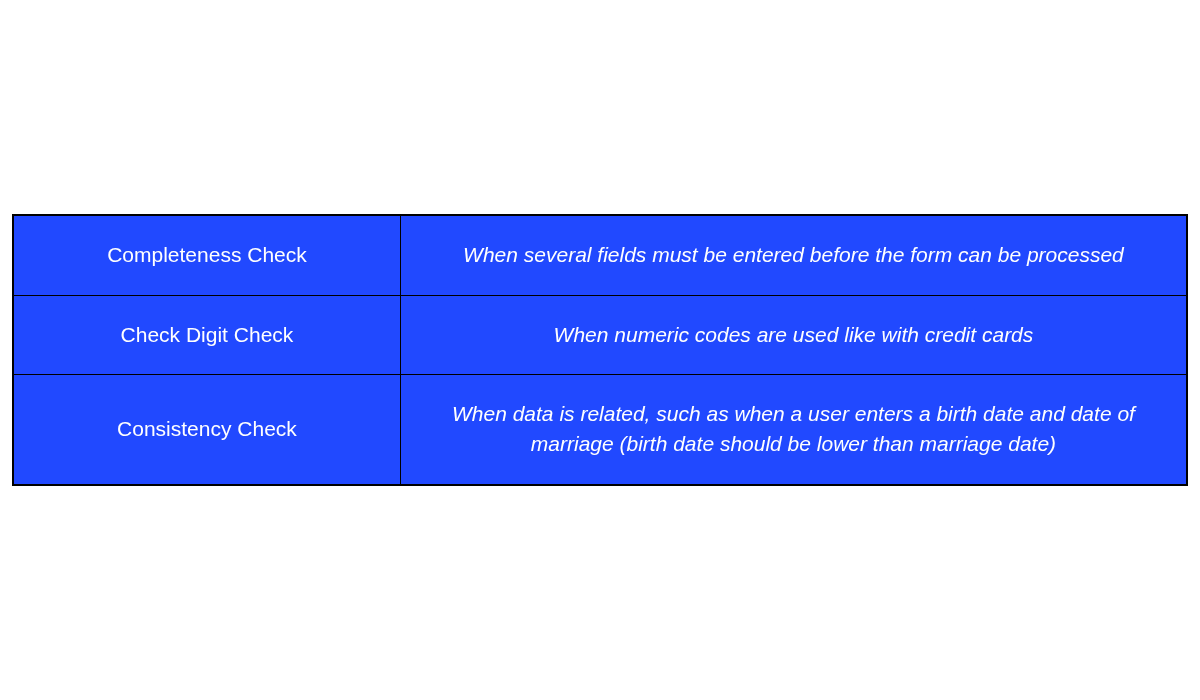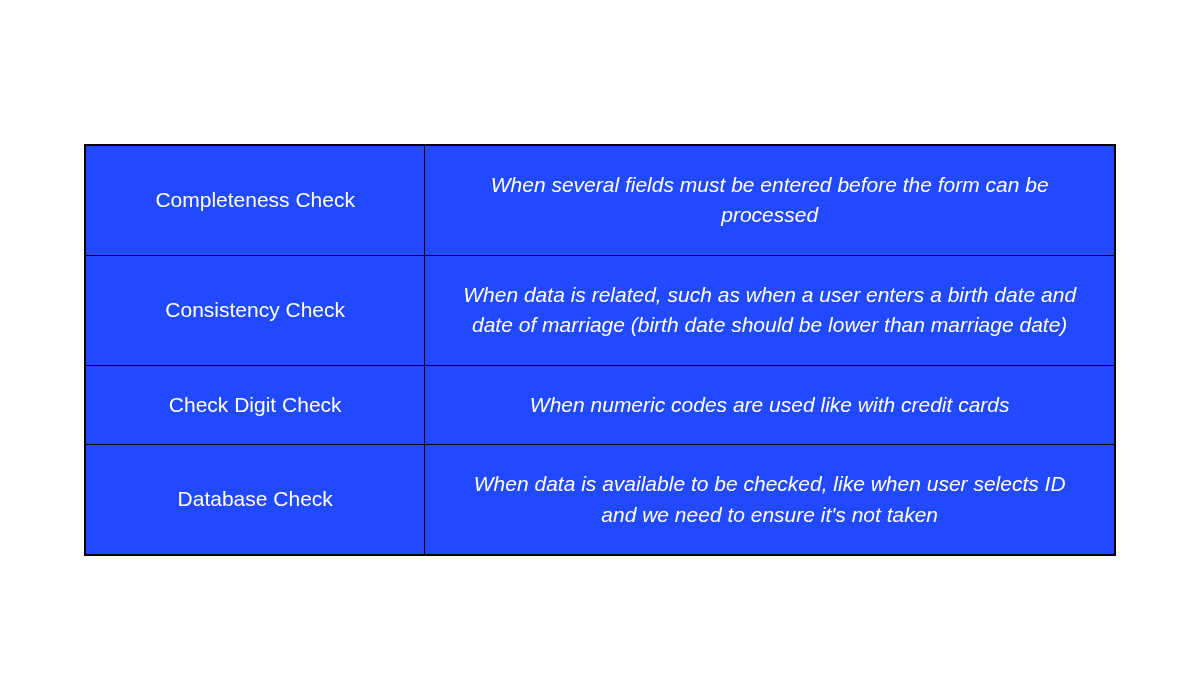--- a/index.html
+++ b/index.html
@@ -10,21 +10,21 @@
     body {
       width: 1200px;
       height: 700px;
       background: #ffffff;
       font-family: -apple-system, BlinkMacSystemFont, "Segoe UI", Helvetica, Arial, sans-serif;
       display: flex;
       align-items: center;
       justify-content: center;
     }
     .table-container {
-      width: 1032px;
+      width: 1176px;
     }
     table {
       width: 100%;
       border-collapse: collapse;
       border: 2px solid #000000;
     }
     td {
       background: #2149ff;
       color: #ffffff;
       border: 1px solid #000000;
@@ -47,26 +47,22 @@
 <body>
 
 <div class="table-container">
   <table>
     <tbody>
       <tr>
         <td class="col-left">Completeness Check</td>
         <td class="col-right">When several fields must be entered before the form can be processed</td>
       </tr>
       <tr>
-        <td class="col-left">Consistency Check</td>
-        <td class="col-right">When data is related, such as when a user enters a birth date and date of marriage (birth date should be lower than marriage date)</td>
-      </tr>
-      <tr>
         <td class="col-left">Check Digit Check</td>
         <td class="col-right">When numeric codes are used like with credit cards</td>
       </tr>
       <tr>
-        <td class="col-left">Database Check</td>
-        <td class="col-right">When data is available to be checked, like when user selects ID and we need to ensure it's not taken</td>
+        <td class="col-left">Consistency Check</td>
+        <td class="col-right">When data is related, such as when a user enters a birth date and date of marriage (birth date should be lower than marriage date)</td>
       </tr>
     </tbody>
   </table>
 </div>
 
 </body></html>

